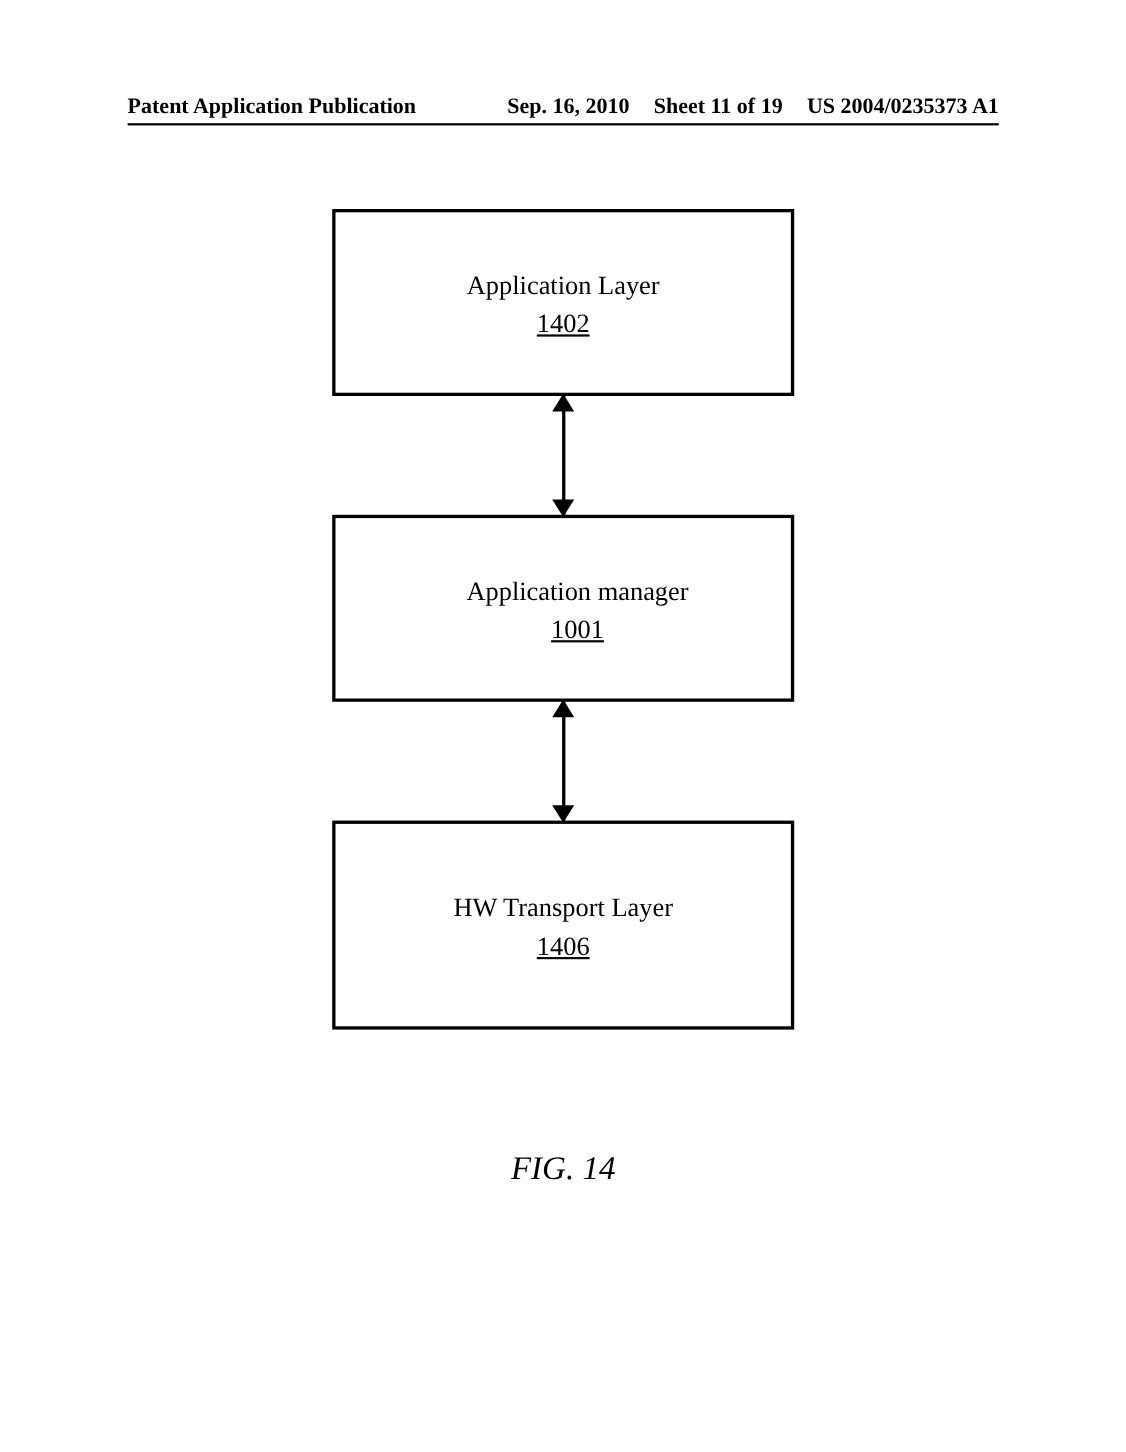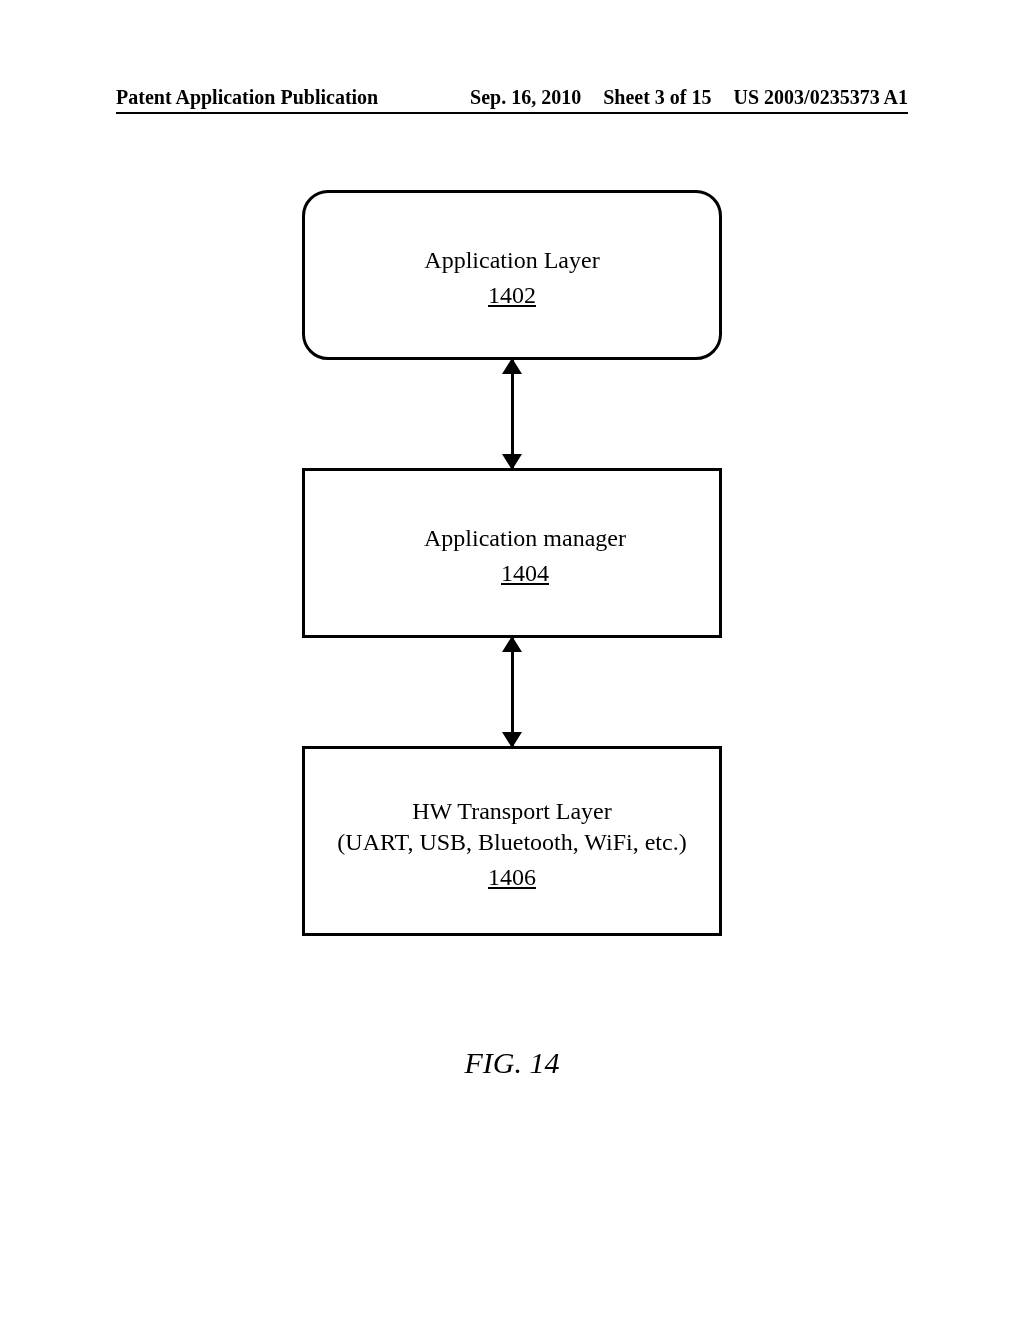--- a/index.html
+++ b/index.html
@@ -22,49 +22,48 @@
 </style>
 </head>
 <body>
 
 <div class="page">
 
   <div class="header">
     <span class="left">Patent Application Publication</span>
     <span class="right">
       <span>Sep. 16, 2010</span>
-      <span>Sheet 3 of 15</span>
-      <span>US 2003/0235373 A1</span>
+      <span>Sheet 11 of 19</span>
+      <span>US 2004/0235373 A1</span>
     </span>
   </div>
   <div class="rule"></div>
 
   <div class="diagram">
 
-    <div class="box" style="height:170px;border-radius:26px;">
+    <div class="box" style="height:170px;">
       <div>Application Layer</div>
       <div class="ref">1402</div>
     </div>
 
     <div class="arrow-gap">
       <div class="arrow"></div>
     </div>
 
     <div class="box" style="height:170px;padding-left:44px;">
       <div>Application manager</div>
-      <div class="ref">1404</div>
+      <div class="ref">1001</div>
     </div>
 
     <div class="arrow-gap">
       <div class="arrow"></div>
     </div>
 
     <div class="box" style="height:190px;">
       <div>HW Transport Layer</div>
-      <div class="sub">(UART, USB, Bluetooth, WiFi, etc.)</div>
       <div class="ref">1406</div>
     </div>
 
   </div>
 
   <div class="caption">FIG. 14</div>
 
 </div>
 
 </body></html>

